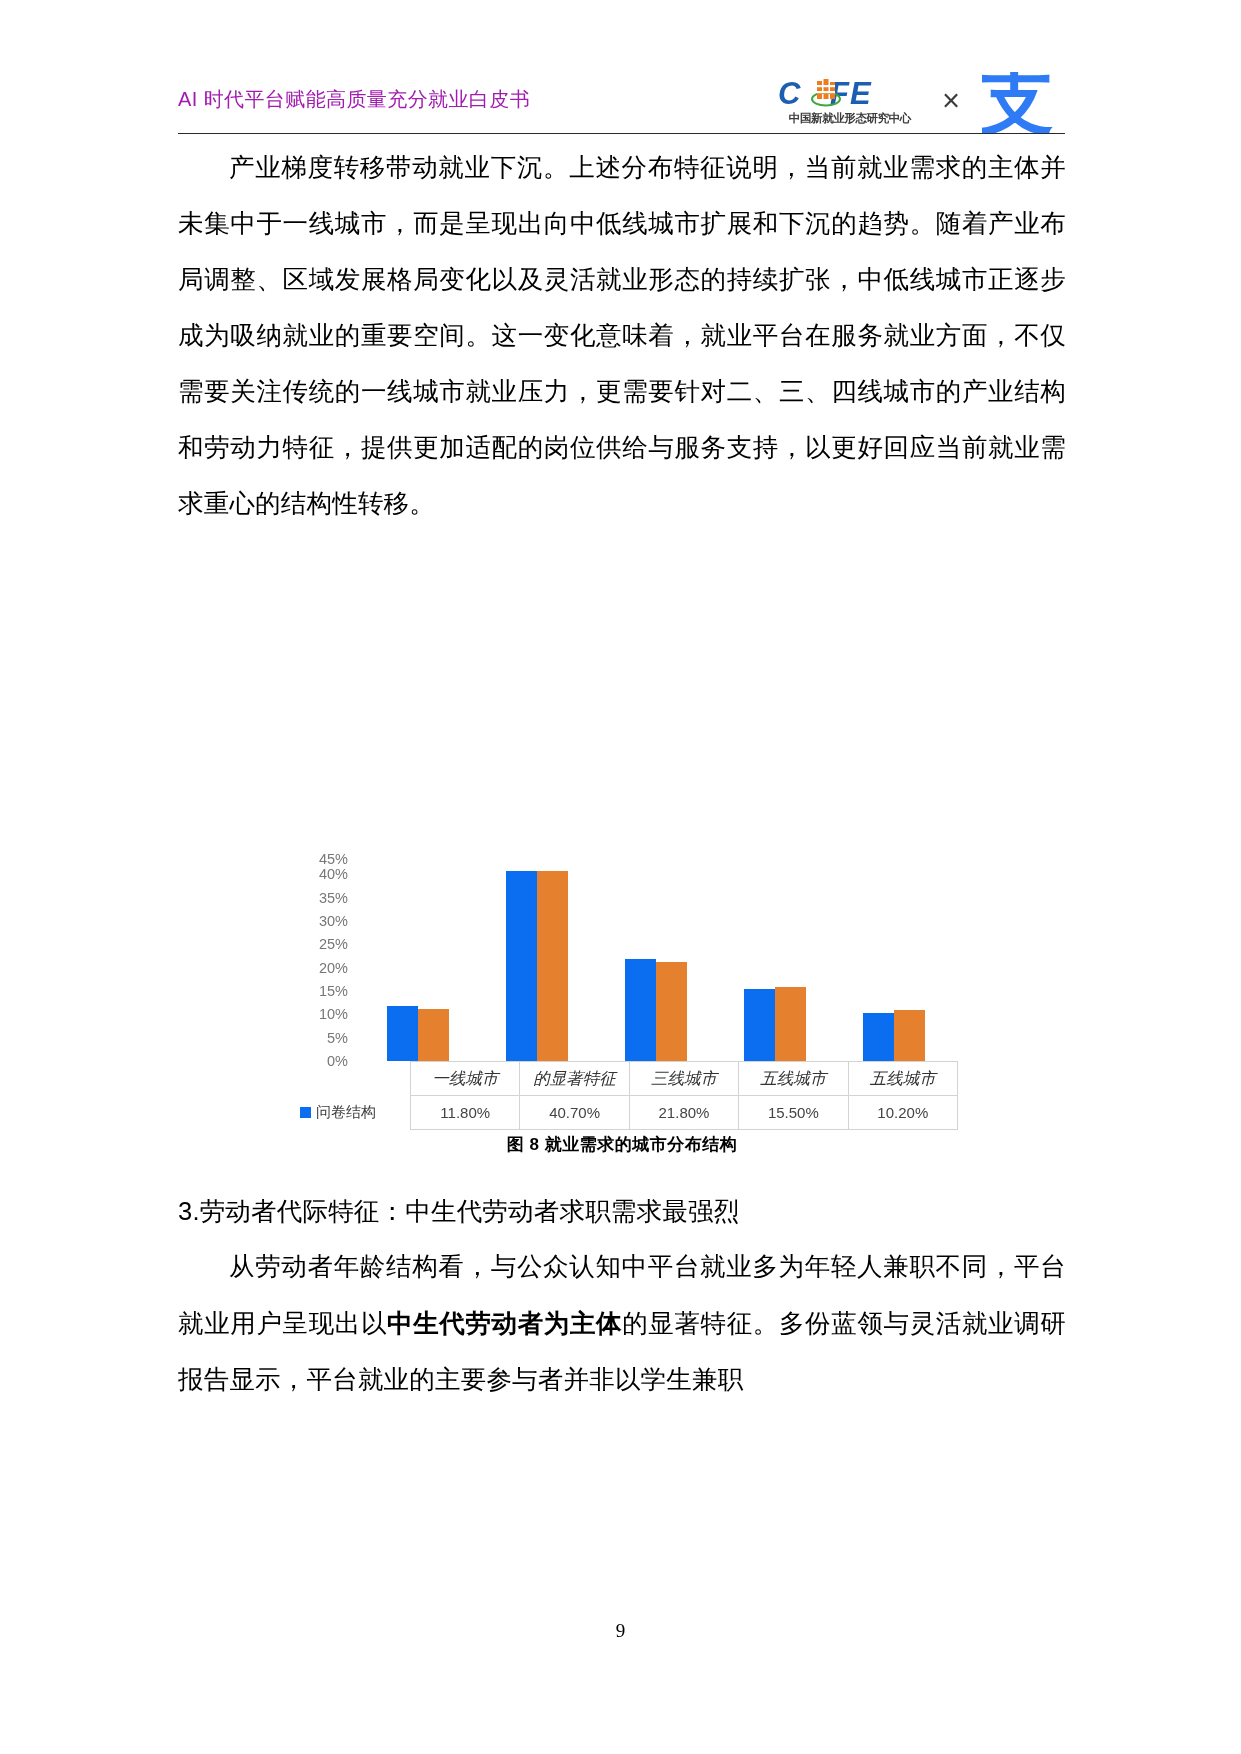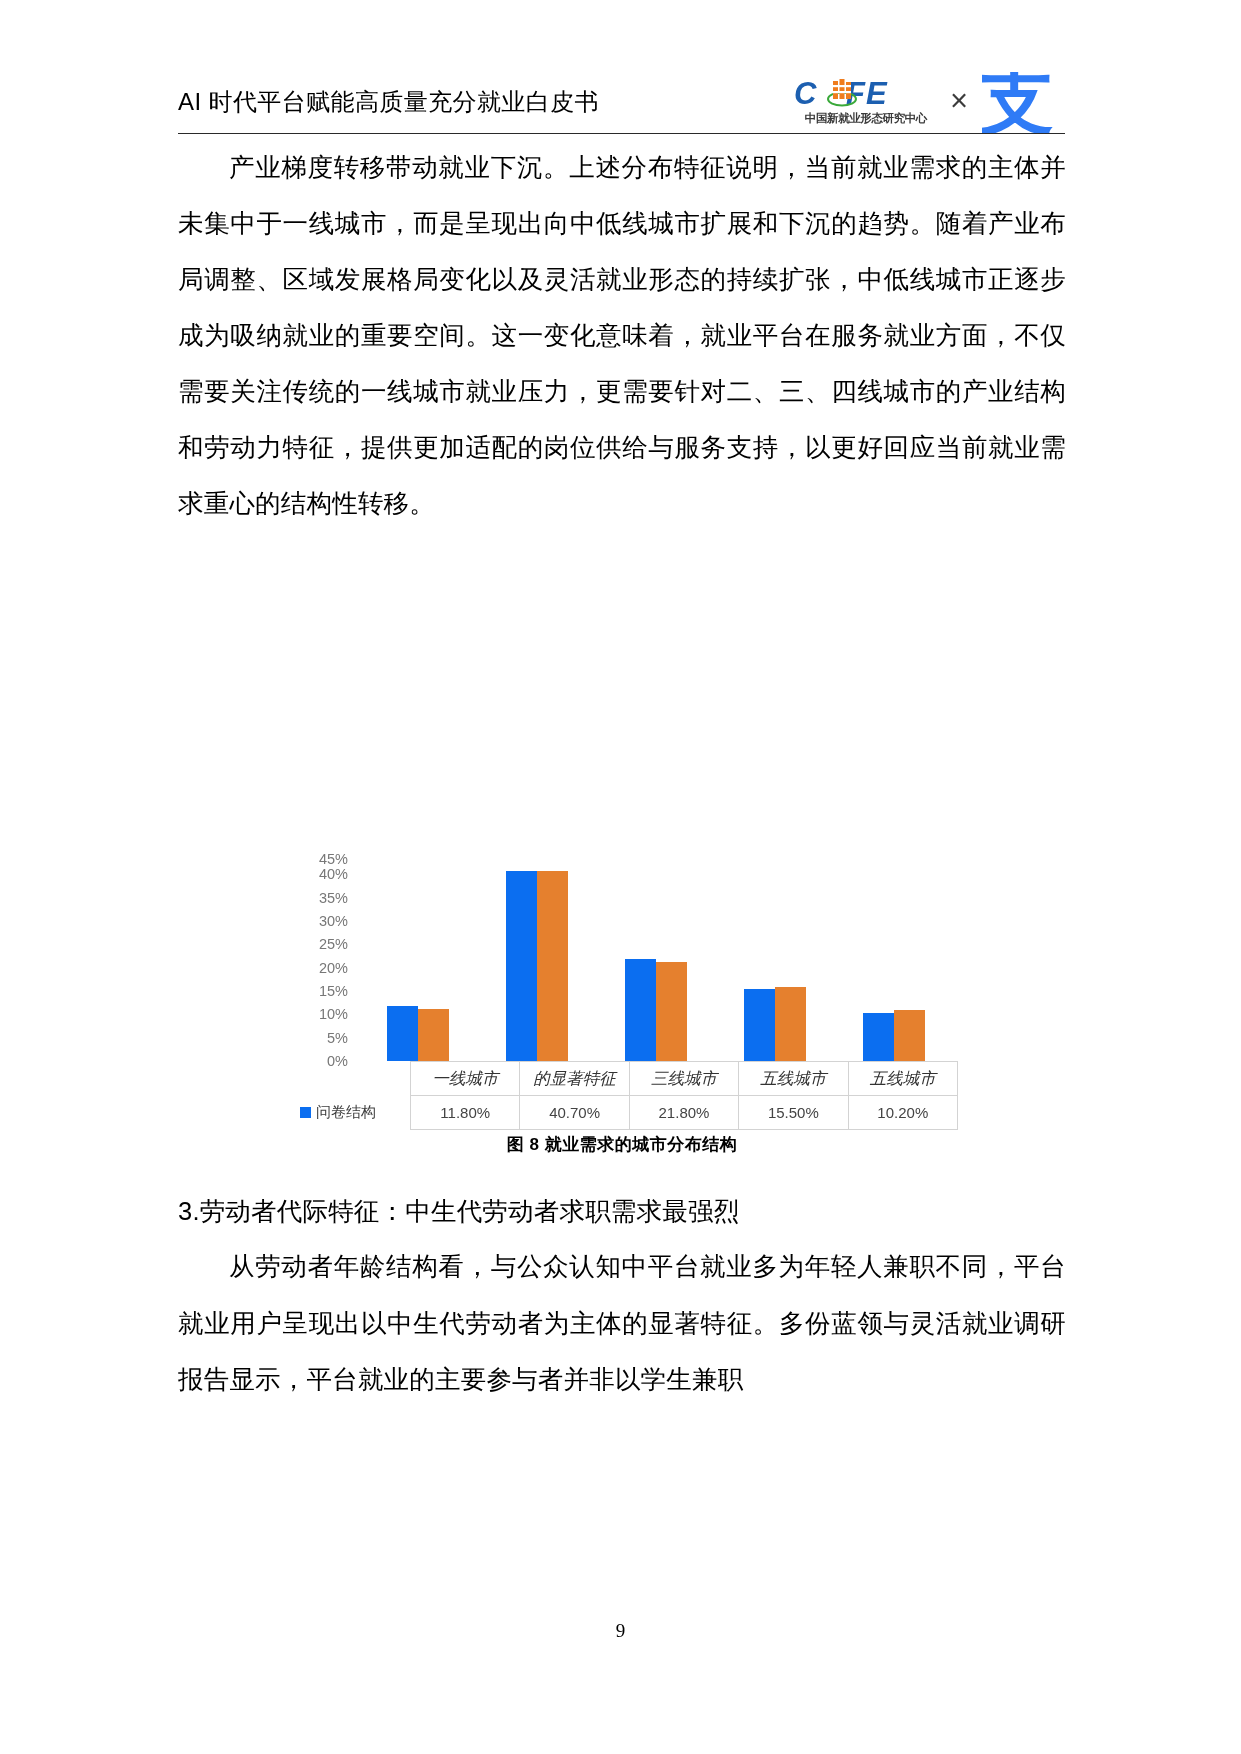--- a/index.html
+++ b/index.html
@@ -29,44 +29,44 @@
     position: absolute;
     left: 178px;
     top: 72px;
     width: 890px;
     height: 62px;
   }
   .header-title {
     position: absolute;
     left: 0;
     top: 14px;
-    font-size: 24px;
+    font-size: 20px;
     letter-spacing: 0.4px;
-    color: #000000;
+    color: #a21caf;
     white-space: nowrap;
     font-family: "Liberation Sans", "DejaVu Sans", sans-serif;
   }
   .header-rule {
     position: absolute;
     left: 0px;
     top: 61px;
     width: 887px;
     height: 0;
     border-top: 1.4px solid #2a2a2a;
   }
 
   
   .logo-area {
     position: absolute;
     right: 0px;
     top: 0px;
     height: 62px;
     display: flex;
     align-items: center;
-    gap: 8px;
+    gap: 16px;
   }
   .cnfe {
     position: relative;
     width: 142px;
     height: 58px;
   }
   .cnfe-main {
     position: absolute;
     left: 0;
     top: 2px;
@@ -144,21 +144,21 @@
   }
   p.para.indent { text-indent: 2em; }
   .sec-head {
     margin: 0;
     font-size: 25.5px;
     line-height: 56px;
     letter-spacing: 0.2px;
     font-family: "Liberation Sans", "DejaVu Sans", sans-serif;
     color: #000;
   }
-  .bold-inline { font-weight: normal; font-family: "Liberation Sans","DejaVu Sans",sans-serif; }
+  .bold-inline { font-weight: bold; font-family: "Liberation Sans","DejaVu Sans",sans-serif; }
 
   
   .figure {
     position: absolute;
     left: 178px;
     top: 845px;
     width: 888px;
     height: 310px;
   }
   .chart-wrap {

